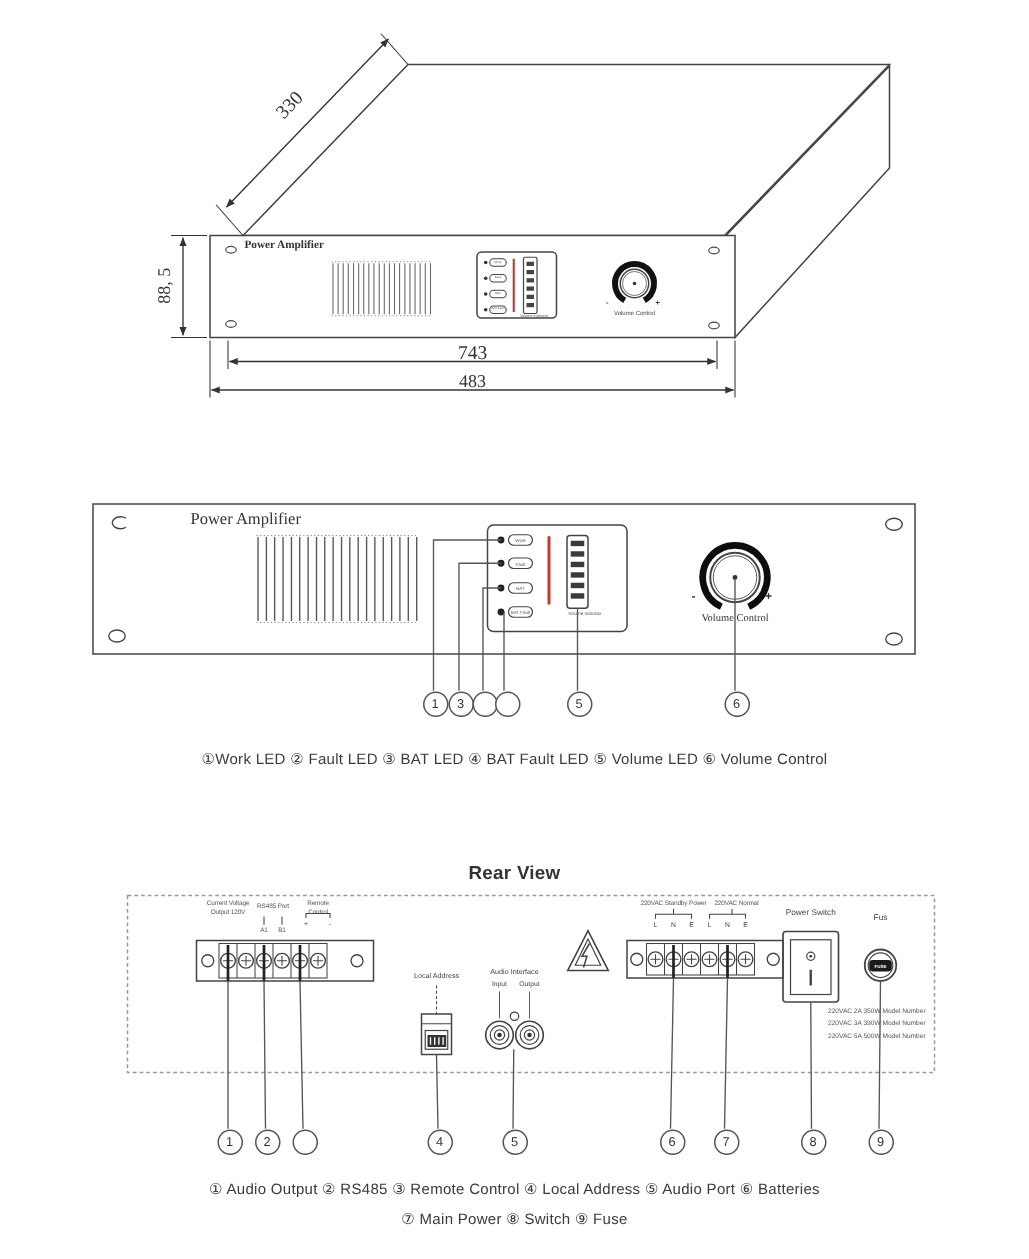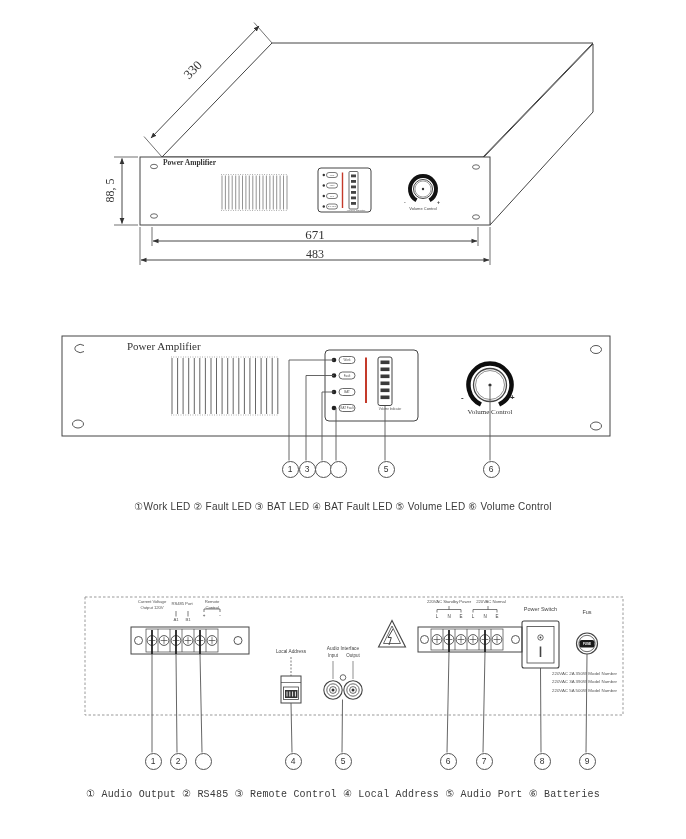--- a/index.html
+++ b/index.html
@@ -211,40 +211,41 @@
 <div class="txt t2 ctr" style="left:326.5px;top:173.5px;width:11px;">Work</div>
 <div class="txt t2 ctr" style="left:326.5px;top:184px;width:11px;">Fault</div>
 <div class="txt t2 ctr" style="left:326.5px;top:194.5px;width:11px;">BAT</div>
 <div class="txt t2 ctr" style="left:326.5px;top:205px;width:11px;">BAT Fault</div>
 <div class="txt ctr" style="left:336px;top:209px;width:40px;font-size:2.5px;color:#555;">Volume Indicator</div>
 <div class="txt" style="left:404px;top:199px;font-size:5px;font-weight:bold;">-</div>
 <div class="txt" style="left:437px;top:199px;font-size:5px;font-weight:bold;">+</div>
 <div class="txt ctr" style="left:393px;top:205.5px;width:60px;font-size:4px;color:#444;">Volume Control</div>
 <div class="txt serif ctr rot330" style="left:170px;top:62px;width:46px;font-size:13px;">330</div>
 <div class="txt serif ctr rot90" style="left:88px;top:183px;width:44px;font-size:12px;">88, 5</div>
-<div class="txt serif ctr" style="left:285px;top:227px;width:60px;font-size:13px;">671</div>
+<div class="txt serif ctr" style="left:285px;top:227px;width:60px;font-size:13px;">743</div>
 <div class="txt serif ctr" style="left:285px;top:246.5px;width:60px;font-size:12px;">483</div>
 
 <div class="txt serif" style="left:127px;top:340px;font-size:11px;">Power Amplifier</div>
 <div class="txt t3 ctr" style="left:339px;top:358px;width:16px;">Work</div>
 <div class="txt t3 ctr" style="left:339px;top:373.5px;width:16px;">Fault</div>
 <div class="txt t3 ctr" style="left:339px;top:390px;width:16px;">BAT</div>
 <div class="txt t3 ctr" style="left:339px;top:406px;width:16px;">BAT Fault</div>
 <div class="txt t3 ctr" style="left:362px;top:407px;width:56px;">Volume Indicator</div>
 <div class="txt" style="left:461px;top:393px;font-size:8px;font-weight:bold;">-</div>
 <div class="txt" style="left:510px;top:393px;font-size:8px;font-weight:bold;">+</div>
 <div class="txt serif ctr" style="left:460px;top:408px;width:60px;font-size:7px;">Volume Control</div>
 <div class="callout" style="left:281.5px;top:460.5px;">1</div>
 <div class="callout" style="left:298.5px;top:460.5px;">3</div>
 <div class="callout" style="left:314.5px;top:460.5px;"></div>
 <div class="callout" style="left:329.5px;top:460.5px;"></div>
 <div class="callout" style="left:377.5px;top:460.5px;">5</div>
 <div class="callout" style="left:482.5px;top:460.5px;">6</div>
 <div class="txt caption ctr" style="left:0;top:501px;">①Work LED ② Fault LED ③ BAT LED ④ BAT Fault LED ⑤ Volume LED ⑥ Volume Control</div>
 
+<div class="txt title ctr" style="left:0;top:575px;">Rear View</div>
 <div class="txt t4 ctr" style="left:132px;top:598.5px;width:40px;">Current Voltage</div>
 <div class="txt t4 ctr" style="left:132px;top:604.5px;width:40px;">Output 120V</div>
 <div class="txt t4 ctr" style="left:164px;top:601px;width:36px;">RS485 Port</div>
 <div class="txt t4 ctr" style="left:171.5px;top:616.5px;width:9px;">A1</div>
 <div class="txt t4 ctr" style="left:183.5px;top:616.5px;width:9px;">B1</div>
 <div class="txt t4 ctr" style="left:196px;top:598.5px;width:32px;">Remote</div>
 <div class="txt t4 ctr" style="left:196px;top:604.5px;width:32px;">Control</div>
 <div class="txt t45 ctr" style="left:200px;top:613px;width:8px;">+</div>
 <div class="txt t45 ctr" style="left:216px;top:613px;width:8px;">-</div>
 <div class="txt t4 ctr" style="left:419px;top:598.5px;width:60px;">220VAC Standby Power</div>
@@ -267,15 +268,16 @@
 <div class="txt" style="left:552px;top:687.5px;font-size:4.4px;color:#555;">220VAC 5A 500W  Model Number</div>
 <div class="callout" style="left:144.5px;top:752.5px;">1</div>
 <div class="callout" style="left:169.5px;top:752.5px;">2</div>
 <div class="callout" style="left:194.5px;top:752.5px;"></div>
 <div class="callout" style="left:284.5px;top:752.5px;">4</div>
 <div class="callout" style="left:334.5px;top:752.5px;">5</div>
 <div class="callout" style="left:439.5px;top:752.5px;">6</div>
 <div class="callout" style="left:475.5px;top:752.5px;">7</div>
 <div class="callout" style="left:533.5px;top:752.5px;">8</div>
 <div class="callout" style="left:578.5px;top:752.5px;">9</div>
-<div class="txt caption ctr" style="left:0;top:788px;font-family:Liberation Mono, monospace;">① Audio Output ② RS485 ③ Remote Control ④ Local Address ⑤ Audio Port ⑥ Batteries</div>
+<div class="txt caption ctr" style="left:0;top:788px;">① Audio Output ② RS485 ③ Remote Control ④ Local Address ⑤ Audio Port ⑥ Batteries</div>
+<div class="txt caption ctr" style="left:0;top:808px;">⑦ Main Power ⑧ Switch ⑨ Fuse</div>
 
 </div>
 
 </body></html>

